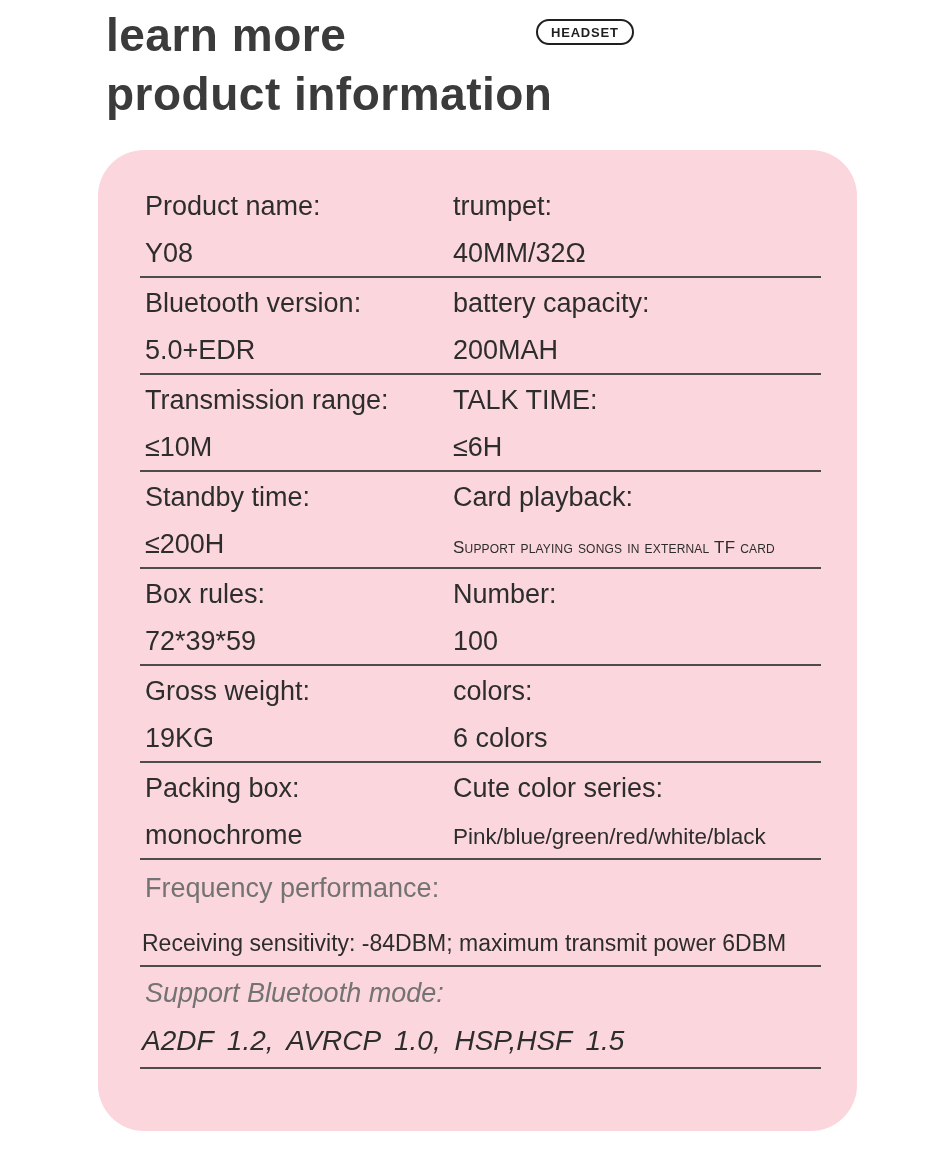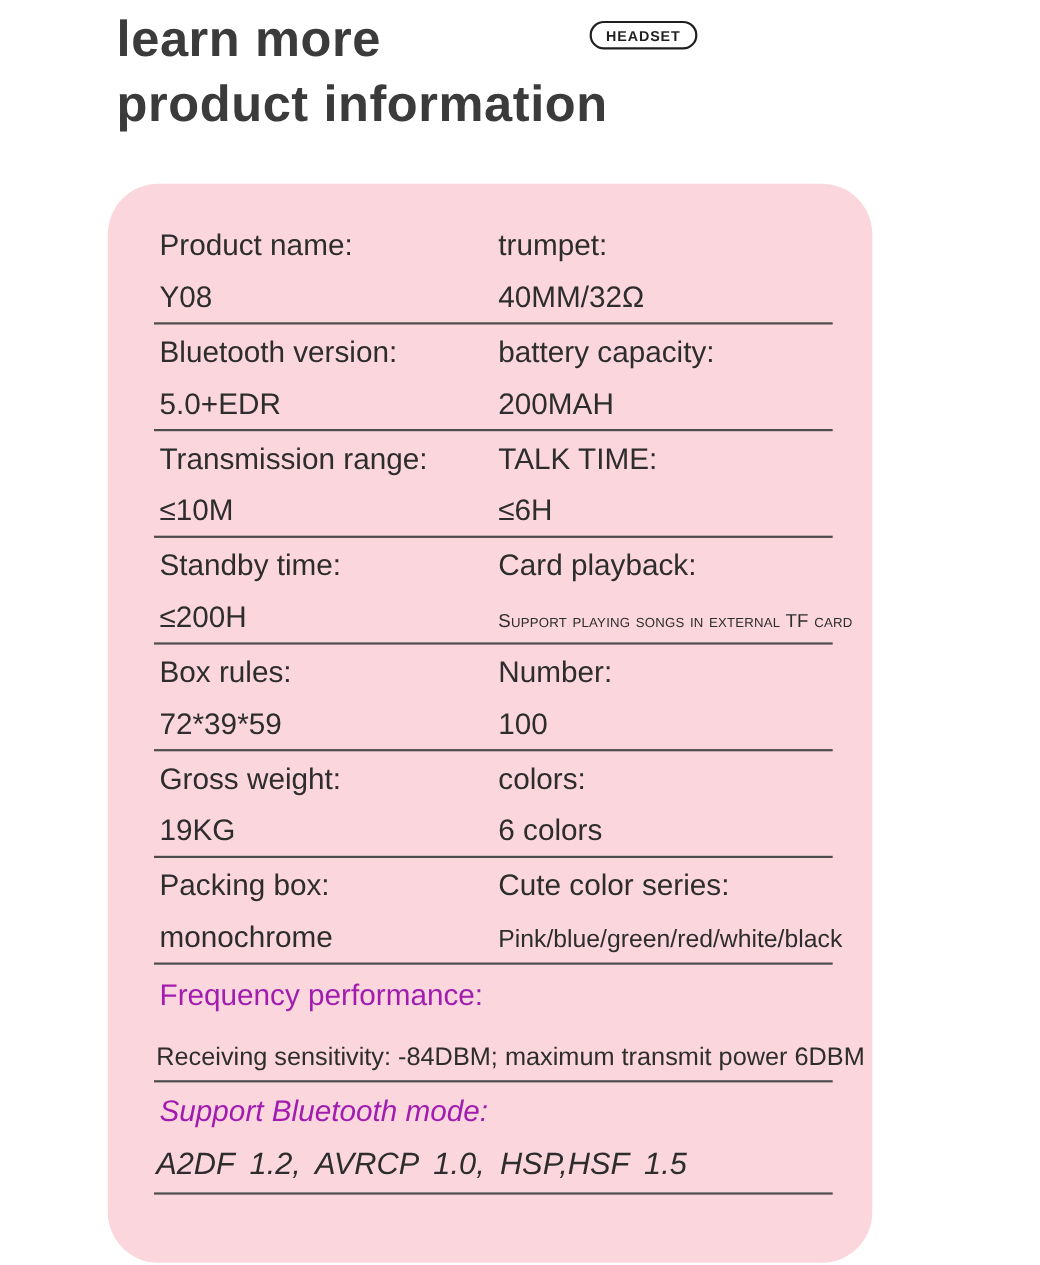--- a/index.html
+++ b/index.html
@@ -23,26 +23,25 @@
     height: 22px; padding: 0 13px;
     border: 2.5px solid #1f1f1f; border-radius: 14px;
     display: flex; align-items: center; justify-content: center;
     font-size: 13px; font-weight: 700; color: #1f1f1f; letter-spacing: 0.8px;
     background: #ffffff;
   }
 
   
   .card {
     position: absolute; left: 98px; top: 150px;
-    width: 695px; height: 981px;
+    width: 759px; height: 981px;
     background: #fbd6dd;
     border-radius: 46px;
     box-sizing: border-box;
     padding: 14px 36px 0 42px;
-    margin-top: 17px;
   }
 
   .row {
     border-bottom: 2px solid #4c4c4c;
     padding: 9px 0 6px;
   }
   .row:first-child { padding-top: 26px; }
   .line {
     display: grid;
     grid-template-columns: 308px 1fr;
@@ -56,21 +55,21 @@
   .cell.tiny {
     font-size: 17px; line-height: 21px;
     font-variant: small-caps; letter-spacing: 0.2px;
   }
   .cell.medium { font-size: 22.5px; line-height: 28px; }
 
   .fullrow { border-bottom: 2px solid #4c4c4c; }
   .fullrow.freq { padding: 12px 0 8px; }
   .fullrow.bt   { padding: 10px 0 10px; font-style: italic; }
   .flabel {
-    font-size: 27px; line-height: 33px; color: #a21caf; padding-left: 5px;
+    font-size: 27px; line-height: 33px; color: #737373; padding-left: 5px;
     white-space: nowrap;
   }
   .fullrow.freq .fvalue {
     margin-top: 24px; font-size: 23px; line-height: 28px; padding-left: 2px;
     white-space: nowrap;
   }
   .fullrow.bt .fvalue {
     margin-top: 14px; font-size: 28px; line-height: 33px; padding-left: 2px;
     word-spacing: 6px; white-space: nowrap;
   }

